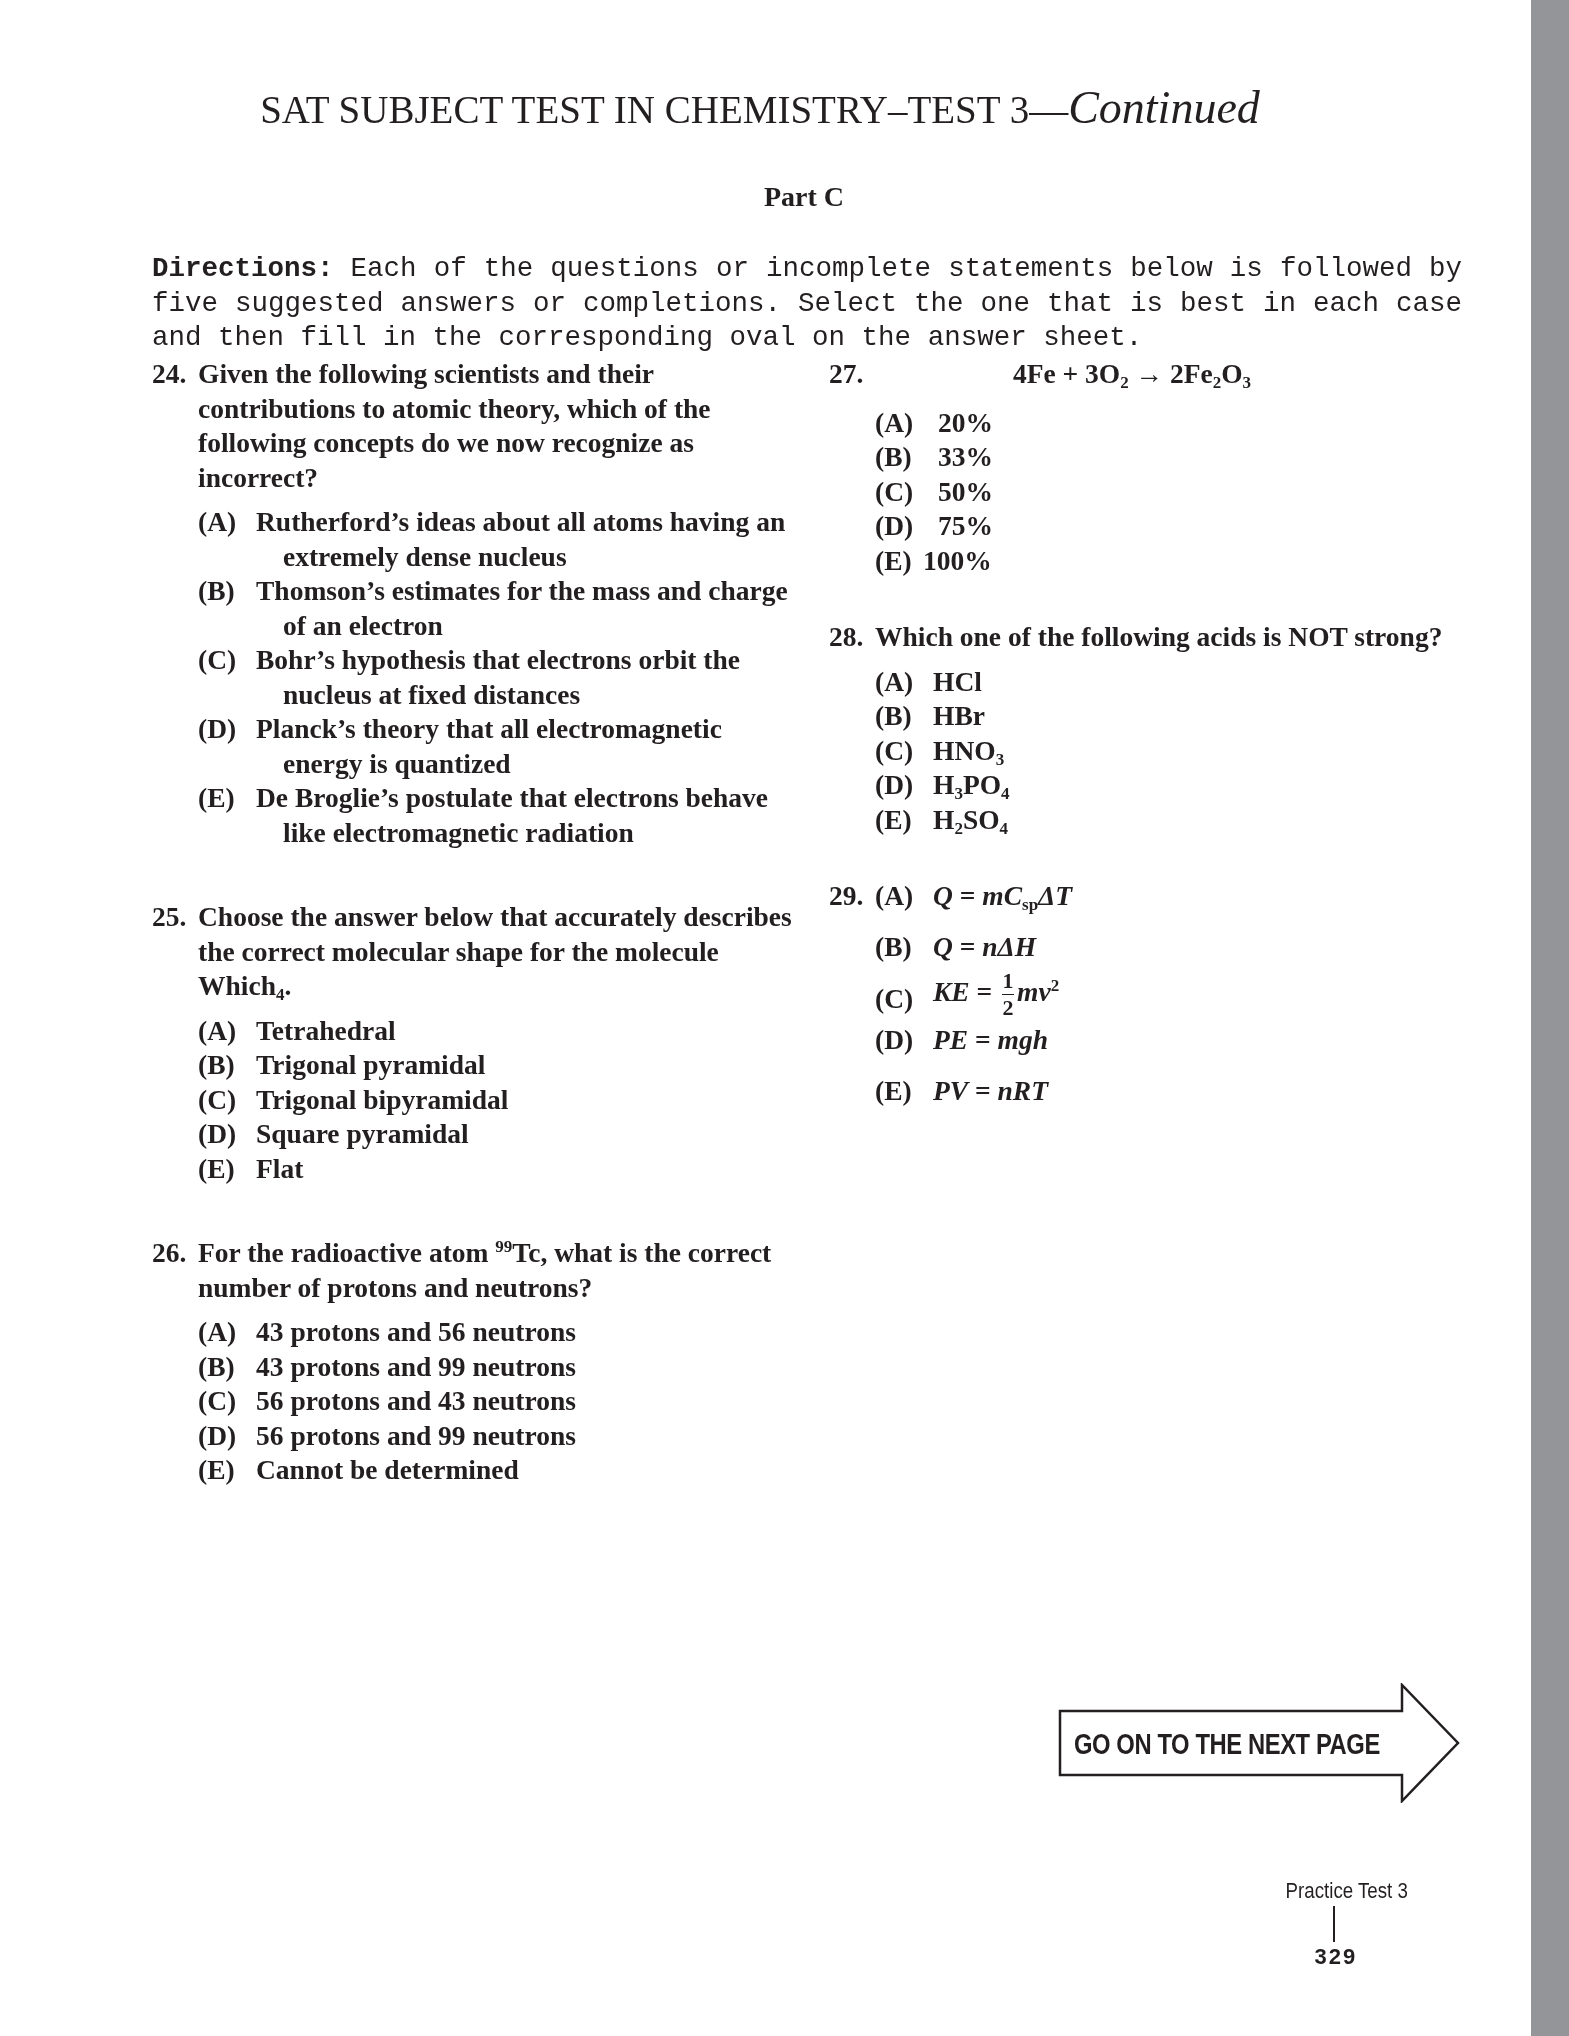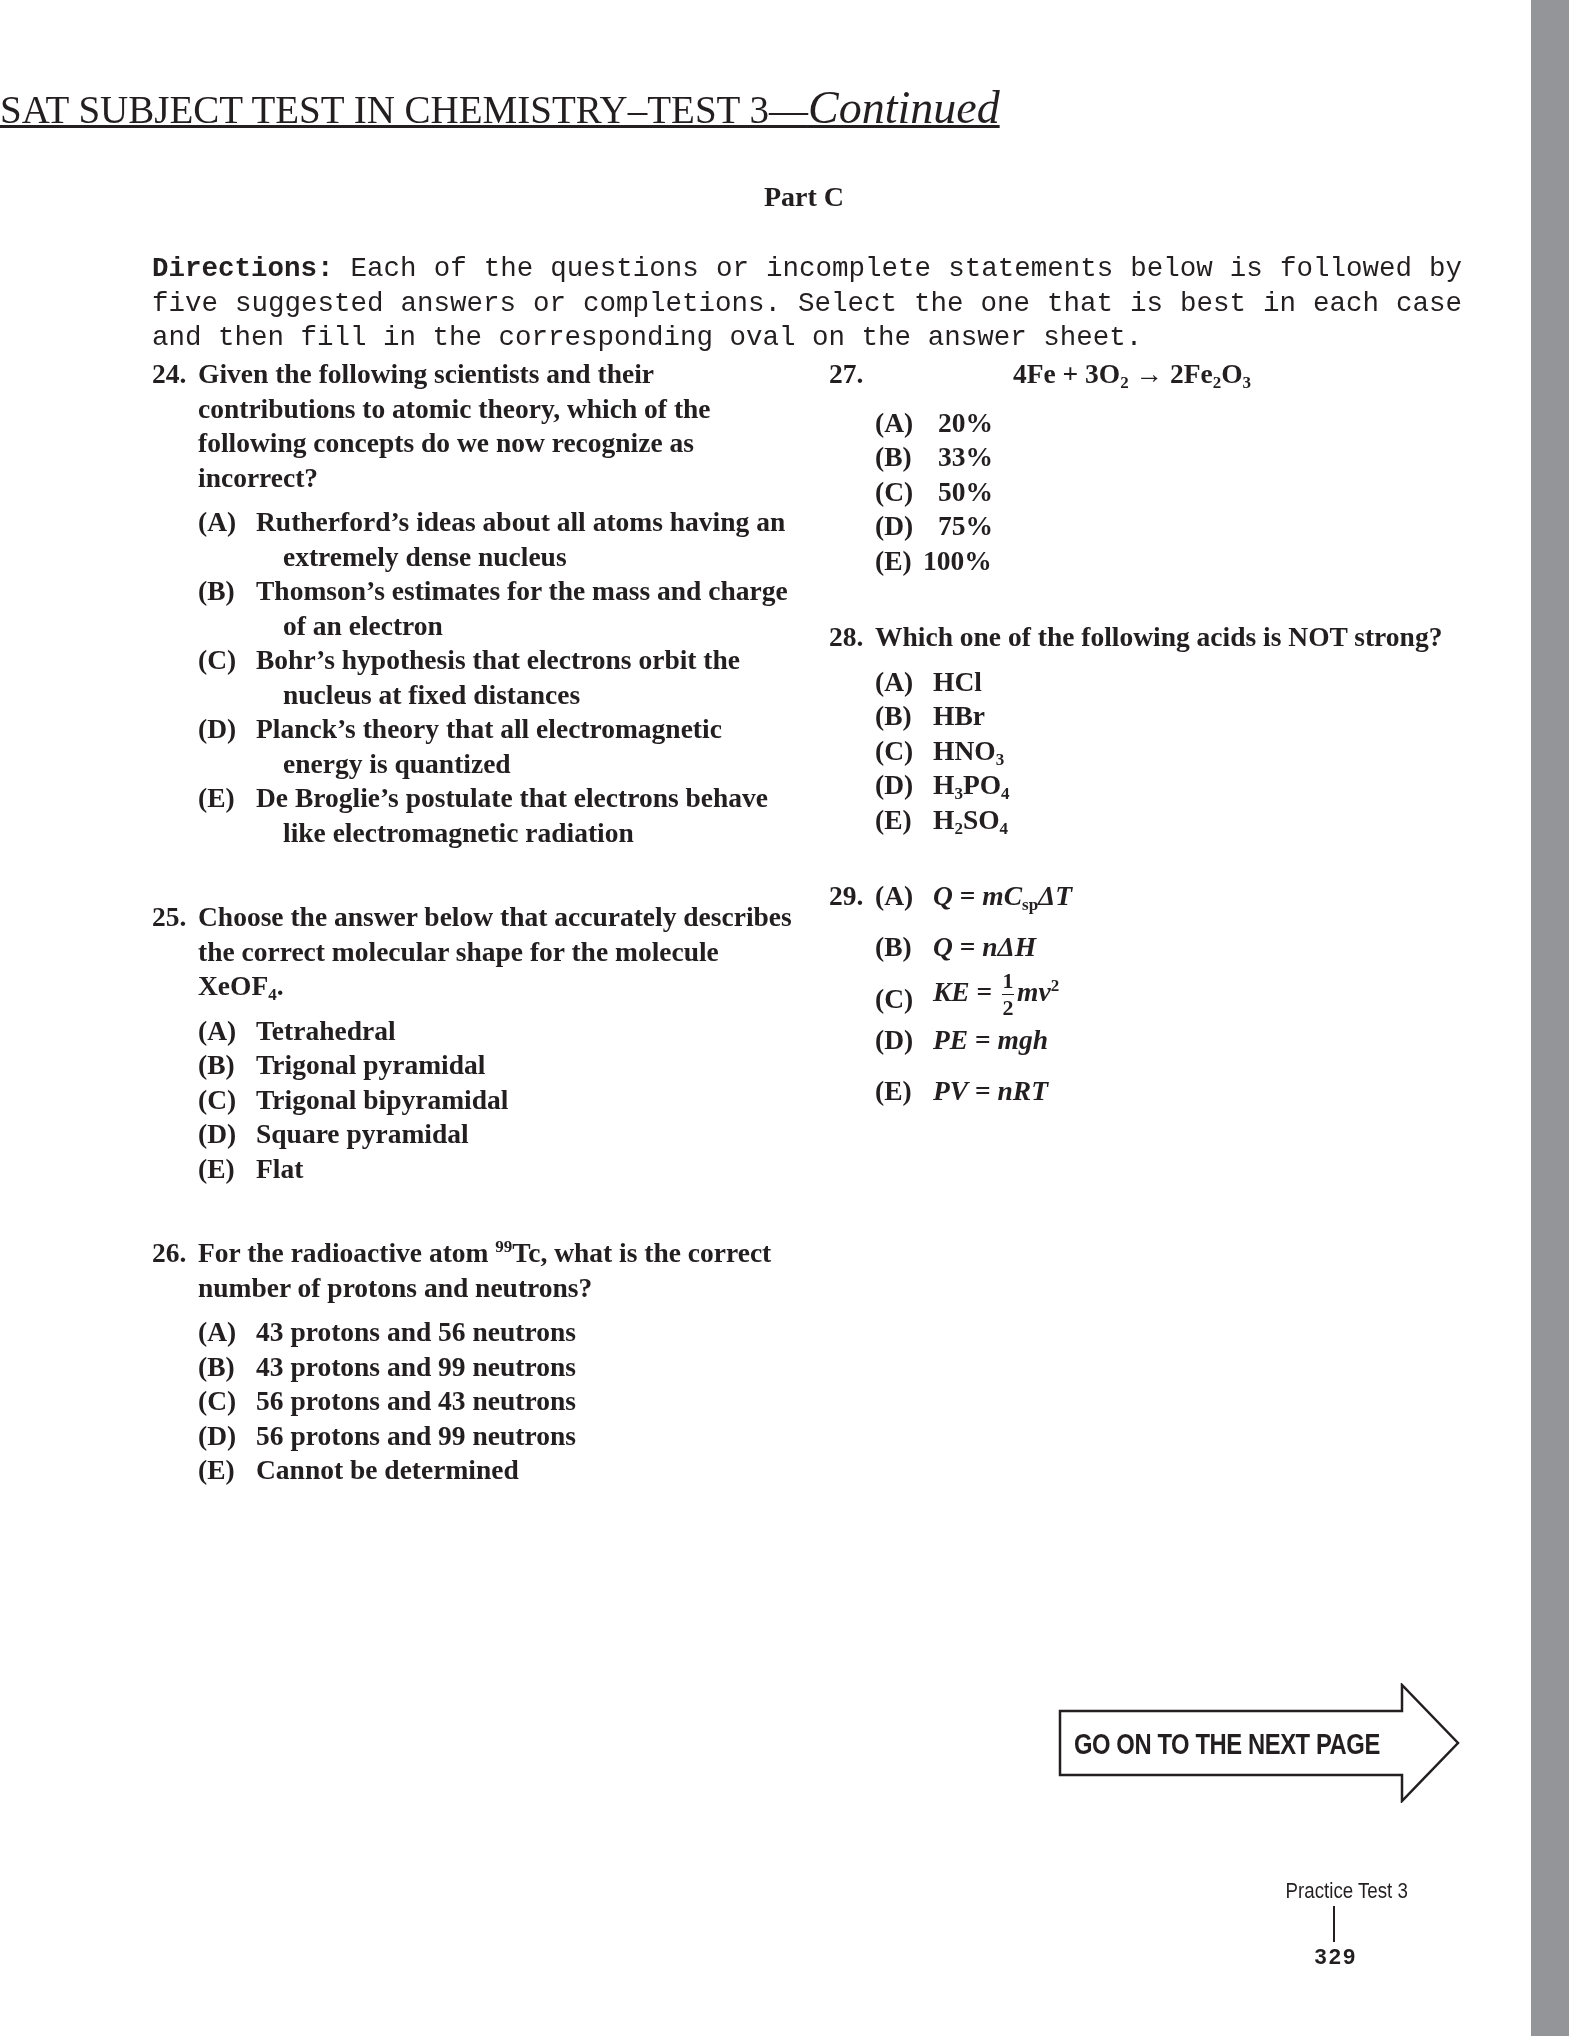--- a/index.html
+++ b/index.html
@@ -1,18 +1,18 @@
 <!DOCTYPE html>
 <html><head>
 <meta charset="utf-8">
 <style>
   html, body { margin: 0; padding: 0; background: #ffffff; }
   body { width: 1569px; height: 2036px; position: relative; overflow: hidden; color: #231f20; font-family: "Liberation Serif", serif; }
   .side-bar { position: absolute; left: 1531px; top: 0; width: 38px; height: 2036px; background: #939598; }
-  .title { position: absolute; top: 84px; left: 0; width: 1520px; font-size: 39px; line-height: 48px; letter-spacing: 0px; text-decoration: underline; }
+  .title { position: absolute; top: 84px; left: 0; width: 1520px; text-align: center; font-size: 39px; line-height: 48px; letter-spacing: 0px; }
   .title .cont { font-style: italic; font-size: 46px; }
   .part { position: absolute; top: 180px; left: 0; width: 1608px; text-align: center; font-size: 28px; font-weight: bold; line-height: 34px; }
   .directions { position: absolute; top: 252px; left: 152px; width: 1310px; font-size: 27.5px; line-height: 34.5px; text-align: justify; font-family: Liberation Mono, monospace; }
   .directions b { font-weight: bold; }
   .col { position: absolute; font-size: 27.5px; line-height: 34.5px; font-weight: bold; }
   .col-left { left: 152px; top: 357px; width: 640px; }
   .col-right { left: 829px; top: 357px; width: 650px; }
   .q { position: relative; }
   .qnum { position: absolute; left: 0; top: 0; }
   .qtext { padding-left: 46px; }
@@ -75,21 +75,21 @@
         </div>
       <div class="opt hang">
           <span class="lbl">(E)</span>
           <span class="otext">De Broglie’s postulate that electrons behave like electromagnetic radiation</span>
         </div>
     </div>
   </div>
 
   <div class="q" style="margin-top:50px;">
     <span class="qnum">25.</span>
-    <div class="qtext"><span>Choose the answer below that accurately describes the correct molecular shape for the molecule</span> <span><span>XeOF</span><sub>4</sub></span><span>.</span></div>
+    <div class="qtext"><span>Choose the answer below that accurately describes the correct molecular shape for the molecule</span> <span><span>Which</span><sub>4</sub></span><span>.</span></div>
     <div class="opts">
       <div class="opt">
           <span class="lbl">(A)</span>
           <span class="otext">Tetrahedral</span>
         </div>
       <div class="opt">
           <span class="lbl">(B)</span>
           <span class="otext">Trigonal pyramidal</span>
         </div>
       <div class="opt">

